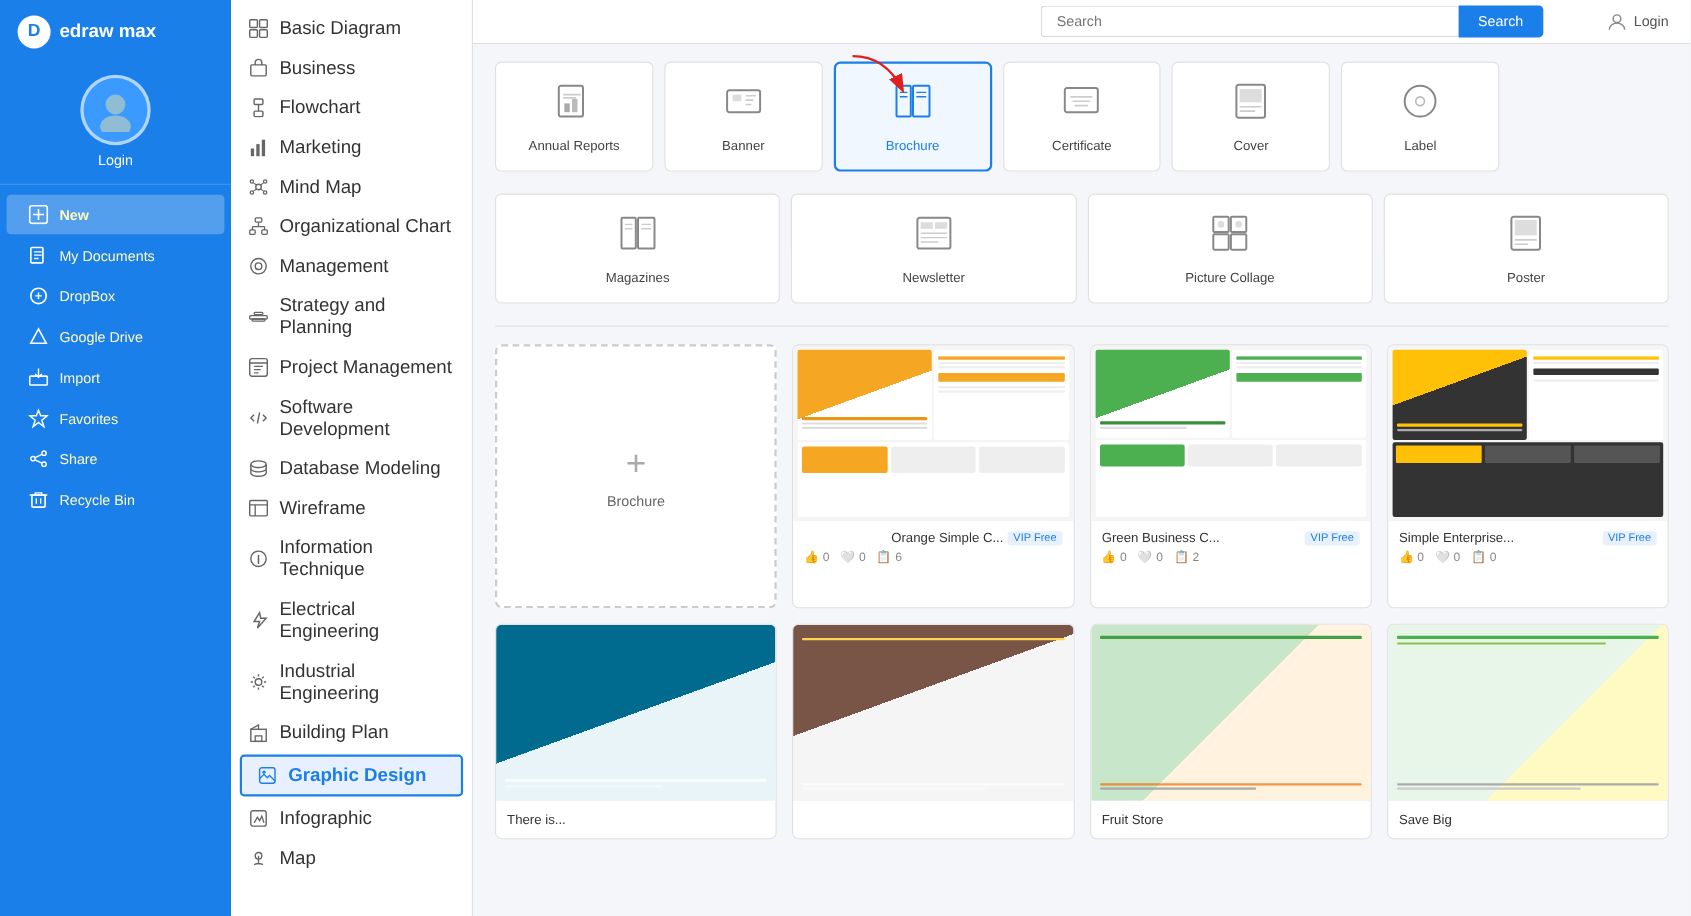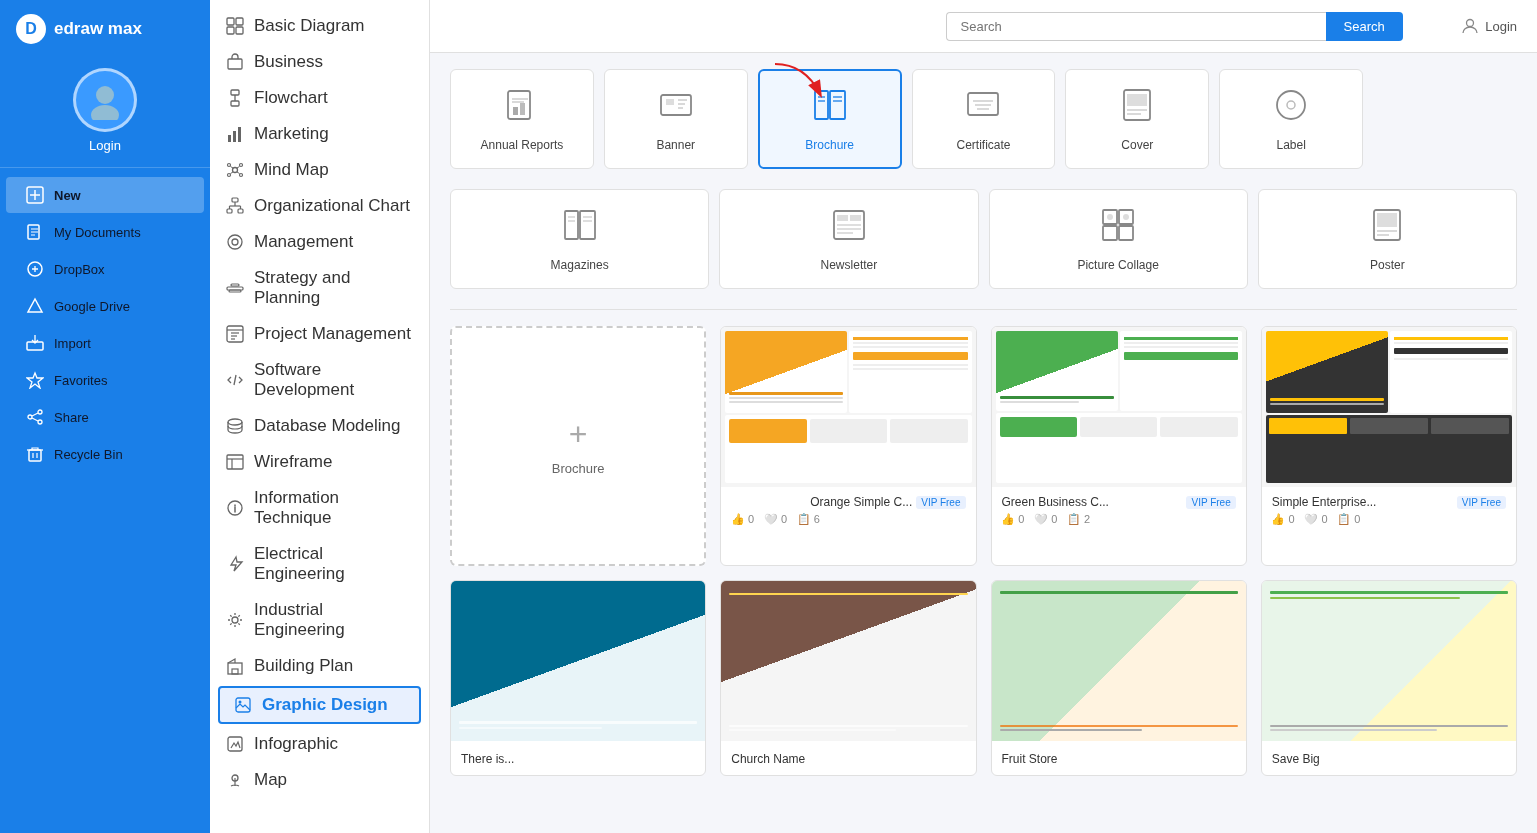--- a/index.html
+++ b/index.html
@@ -43,21 +43,21 @@
       background: #3a9aff; border: 3px solid rgba(255,255,255,0.6);
       display: flex; align-items: center; justify-content: center;
       overflow: hidden;
     }
     .avatar-circle svg { width: 40px; height: 40px; fill: #b0d4f9; }
     .sidebar-login-label { color: #fff; font-size: 13px; margin-top: 6px; }
     .sidebar-nav { width: 100%; padding: 8px 0; }
     .sidebar-nav-item {
       display: flex; align-items: center; gap: 10px;
       padding: 9px 20px;
-      color: #0f172a; font-size: 13px; cursor: pointer;
+      color: #fef9c3; font-size: 13px; cursor: pointer;
       border-radius: 4px;
       margin: 1px 6px;
       width: calc(100% - 12px);
     }
     .sidebar-nav-item.active { background: rgba(255,255,255,0.25); font-weight: 600; }
     .sidebar-nav-item .nav-icon { width: 18px; height: 18px; flex-shrink: 0; }
 
     
     .middle-panel {
       width: 220px;
@@ -81,21 +81,21 @@
       flex-direction: column;
       overflow: hidden;
     }
 
     
     .header {
       background: #fff;
       padding: 8px 20px;
       display: flex; align-items: center; justify-content: space-between;
       border-bottom: 1px solid #e0e0e0;
-      height: 53px;
+      height: 40px;
     }
     .search-bar {
       display: flex; align-items: center; gap: 0;
       flex: 1; max-width: 500px; margin: 0 auto;
     }
     .search-input {
       border: 1px solid #ccc; border-right: none;
       padding: 6px 14px; font-size: 13px; width: 380px;
       border-radius: 4px 0 0 4px; outline: none; color: #999;
     }
@@ -741,23 +741,20 @@
           <div style="width:100%;height:100%;background:linear-gradient(160deg,#795548 40%,#f5f5f5 40%);border-radius:2px 2px 0 0;position:relative;">
             <div style="position:absolute;top:10px;left:8px;right:8px;">
               <div style="height:2px;background:#ffd54f;margin:2px 0;border-radius:1px;"></div>
             </div>
             <div style="position:absolute;bottom:8px;left:8px;right:8px;">
               <div style="height:2px;background:#fff;margin:2px 0;border-radius:1px;opacity:0.7;"></div>
               <div style="height:2px;background:#fff;margin:2px 0;border-radius:1px;opacity:0.5;width:70%;"></div>
             </div>
           </div>
         </div>
-        <div class="template-info">
-          <span class="template-title">Church Name</span>
-        </div>
       </div>
 
       <div class="template-card">
         <div class="template-thumb">
           <div style="width:100%;height:100%;background:linear-gradient(135deg,#c8e6c9 50%,#fff3e0 50%);border-radius:2px 2px 0 0;position:relative;">
             <div style="position:absolute;top:8px;left:8px;right:8px;">
               <div style="height:3px;background:#43a047;margin:2px 0;border-radius:1px;"></div>
             </div>
             <div style="position:absolute;bottom:8px;left:8px;right:8px;">
               <div style="height:2px;background:#ef6c00;margin:2px 0;border-radius:1px;opacity:0.7;"></div>

